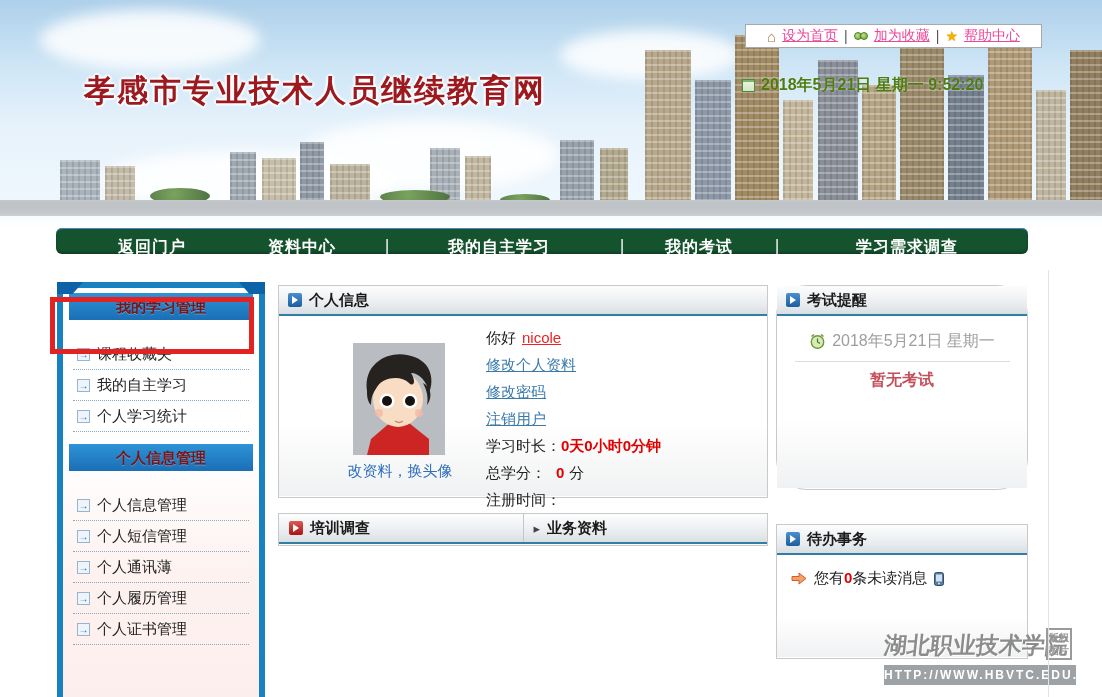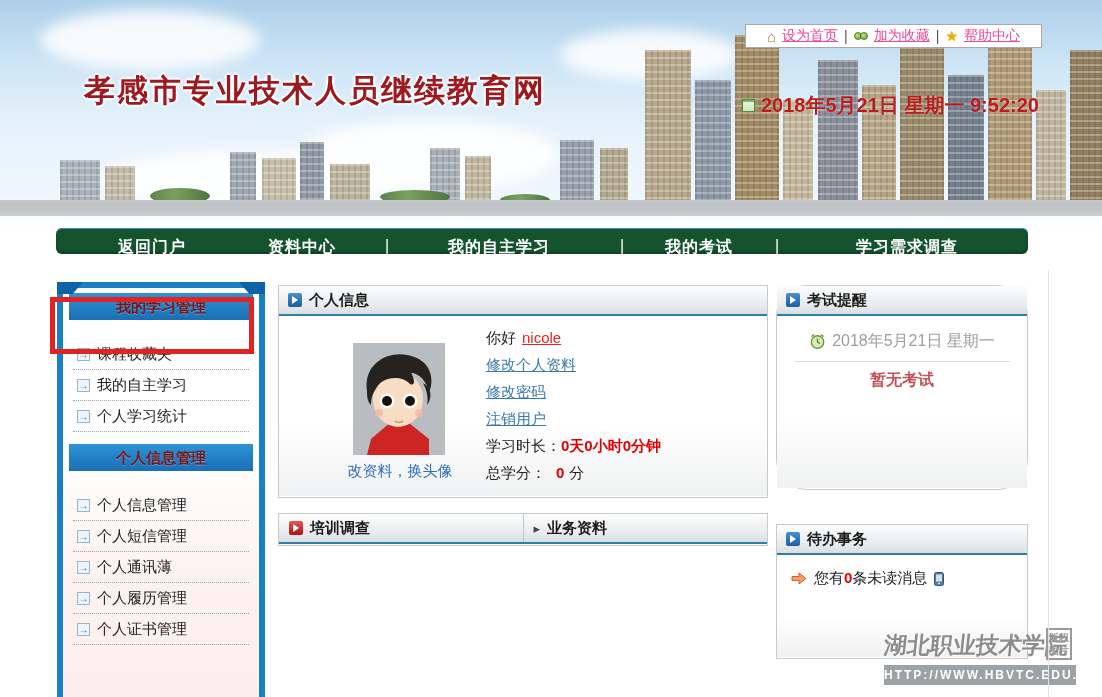--- a/index.html
+++ b/index.html
@@ -26,22 +26,22 @@
     font-size:14px; color:#222; }
   #topbar a { color:#ec4899; text-decoration:underline; cursor:pointer; }
   .tb-sep { color:#555; }
   .house-g { color:#a07840; font-size:15px; }
   .star-g { color:#f0b400; font-size:14px; text-shadow:0 0 1px #c89000; }
   .glasses { display:inline-block; width:14px; height:9px; position:relative; }
   .glasses i { position:absolute; top:0; width:8px; height:8px; border-radius:50%;
     background:radial-gradient(circle at 35% 35%,#bfe08a,#6aa332); border:1px solid #4d7d24; }
   .glasses i:first-child { left:0; } .glasses i:last-child { left:6px; }
 
-  #datetime { position:absolute; left:742px; top:92px; display:flex; align-items:center; gap:6px;
-    font-size:20px; color:#b91c1c; font-weight:bold; text-shadow:0 0 2px rgba(255,255,255,.5); }
+  #datetime { position:absolute; left:742px; top:75px; display:flex; align-items:center; gap:6px;
+    font-size:16px; color:#4d7c0f; font-weight:bold; text-shadow:0 0 2px rgba(255,255,255,.5); }
   .cal-icon { width:13px; height:13px; border:1px solid #4e8a3e; background:linear-gradient(#eaf5e4,#cfe7c4);
     box-shadow:inset 0 2px 0 #7fb36a; }
 
   
   #nav { position:absolute; left:56px; top:228px; width:972px; height:26px; background:#14532d;
     border-radius:6px; box-shadow:inset 0 1px 0 #4b86c4, inset 0 -2px 3px rgba(0,0,0,.25); }
   #nav span { position:absolute; top:9px; color:#fff; font-weight:bold; font-size:16px; letter-spacing:1px; cursor:pointer; }
   #nav .nav-sep { cursor:default; font-weight:normal; }
 
   
@@ -272,20 +272,23 @@
           </div>
         <div class="row">
           <span>学习时长：</span>
           <span class="red-val">0天0小时0分钟</span>
         </div>
         <div class="row">
           <span>总学分：</span>
           <span class="red-val" style="margin:0 5px 0 10px;">0</span>
           <span>分</span>
         </div>
+        <div class="row">
+          <span>注册时间：</span>
+        </div>
       </div>
     </div>
   </div>
 
   <div id="tabs" class="panel">
     <div class="bar">
       <div class="tab">
         <span class="hdr-ico red"></span>
         <span>培训调查</span>
       </div>

